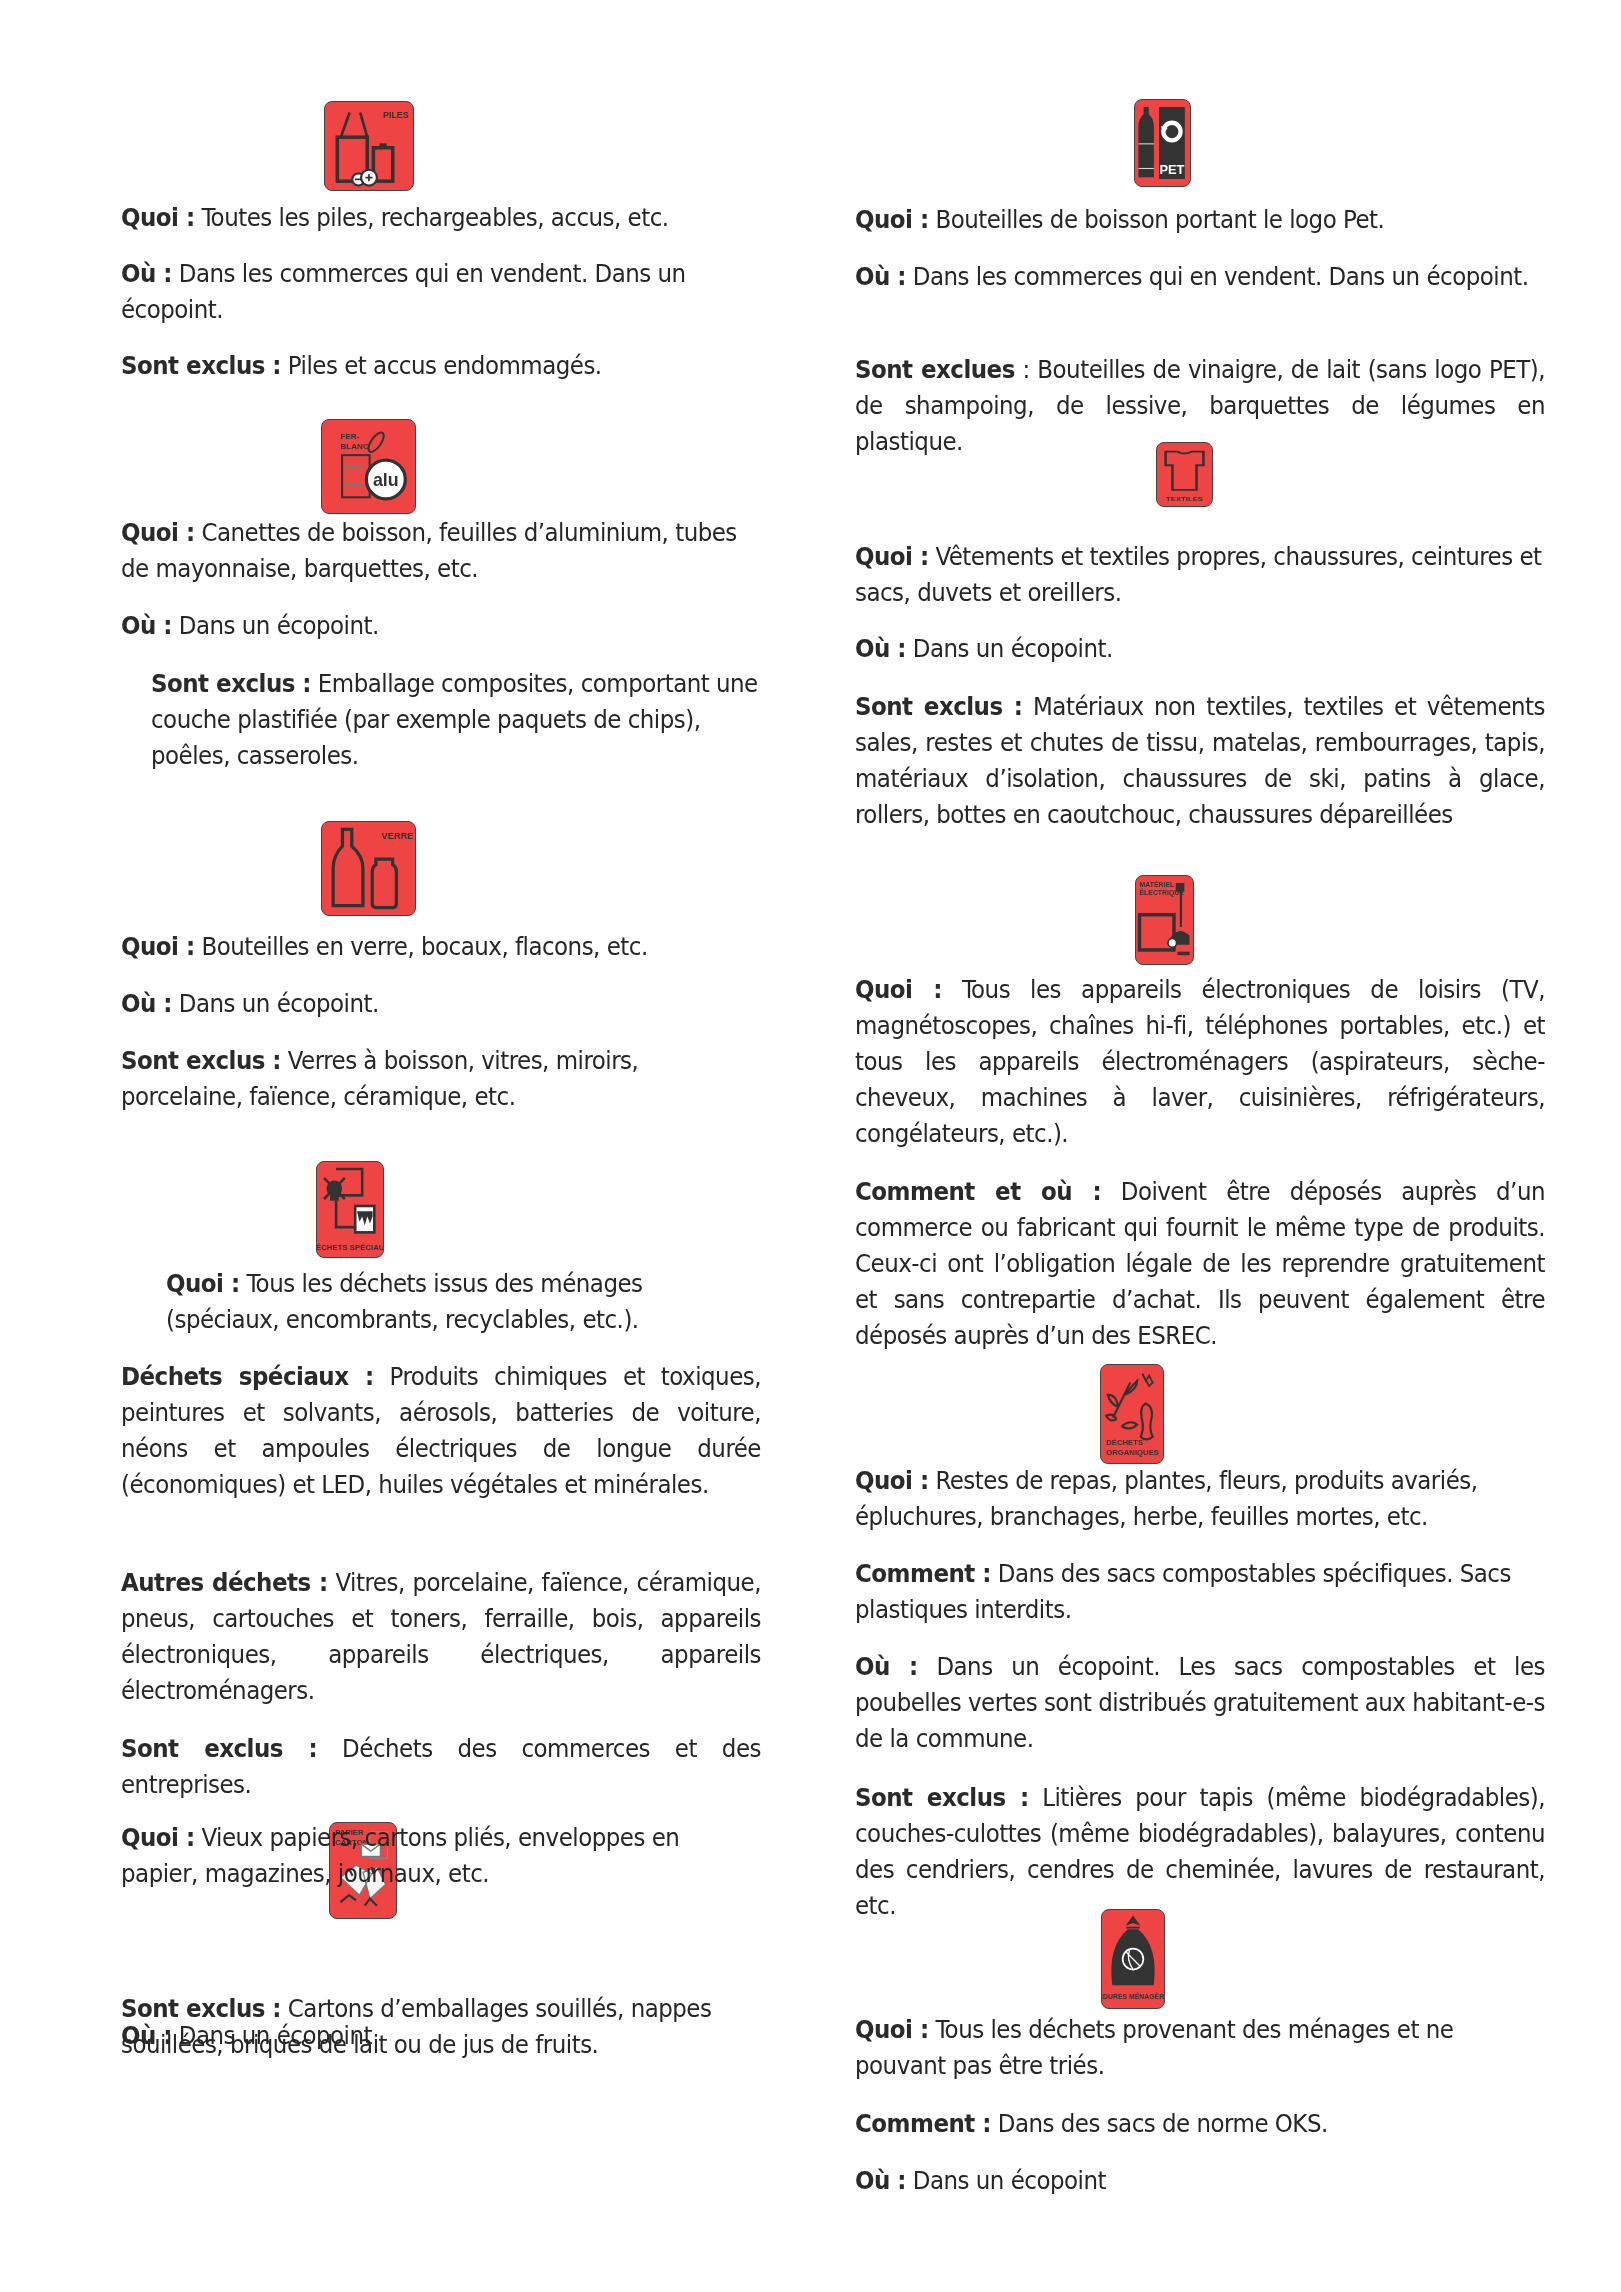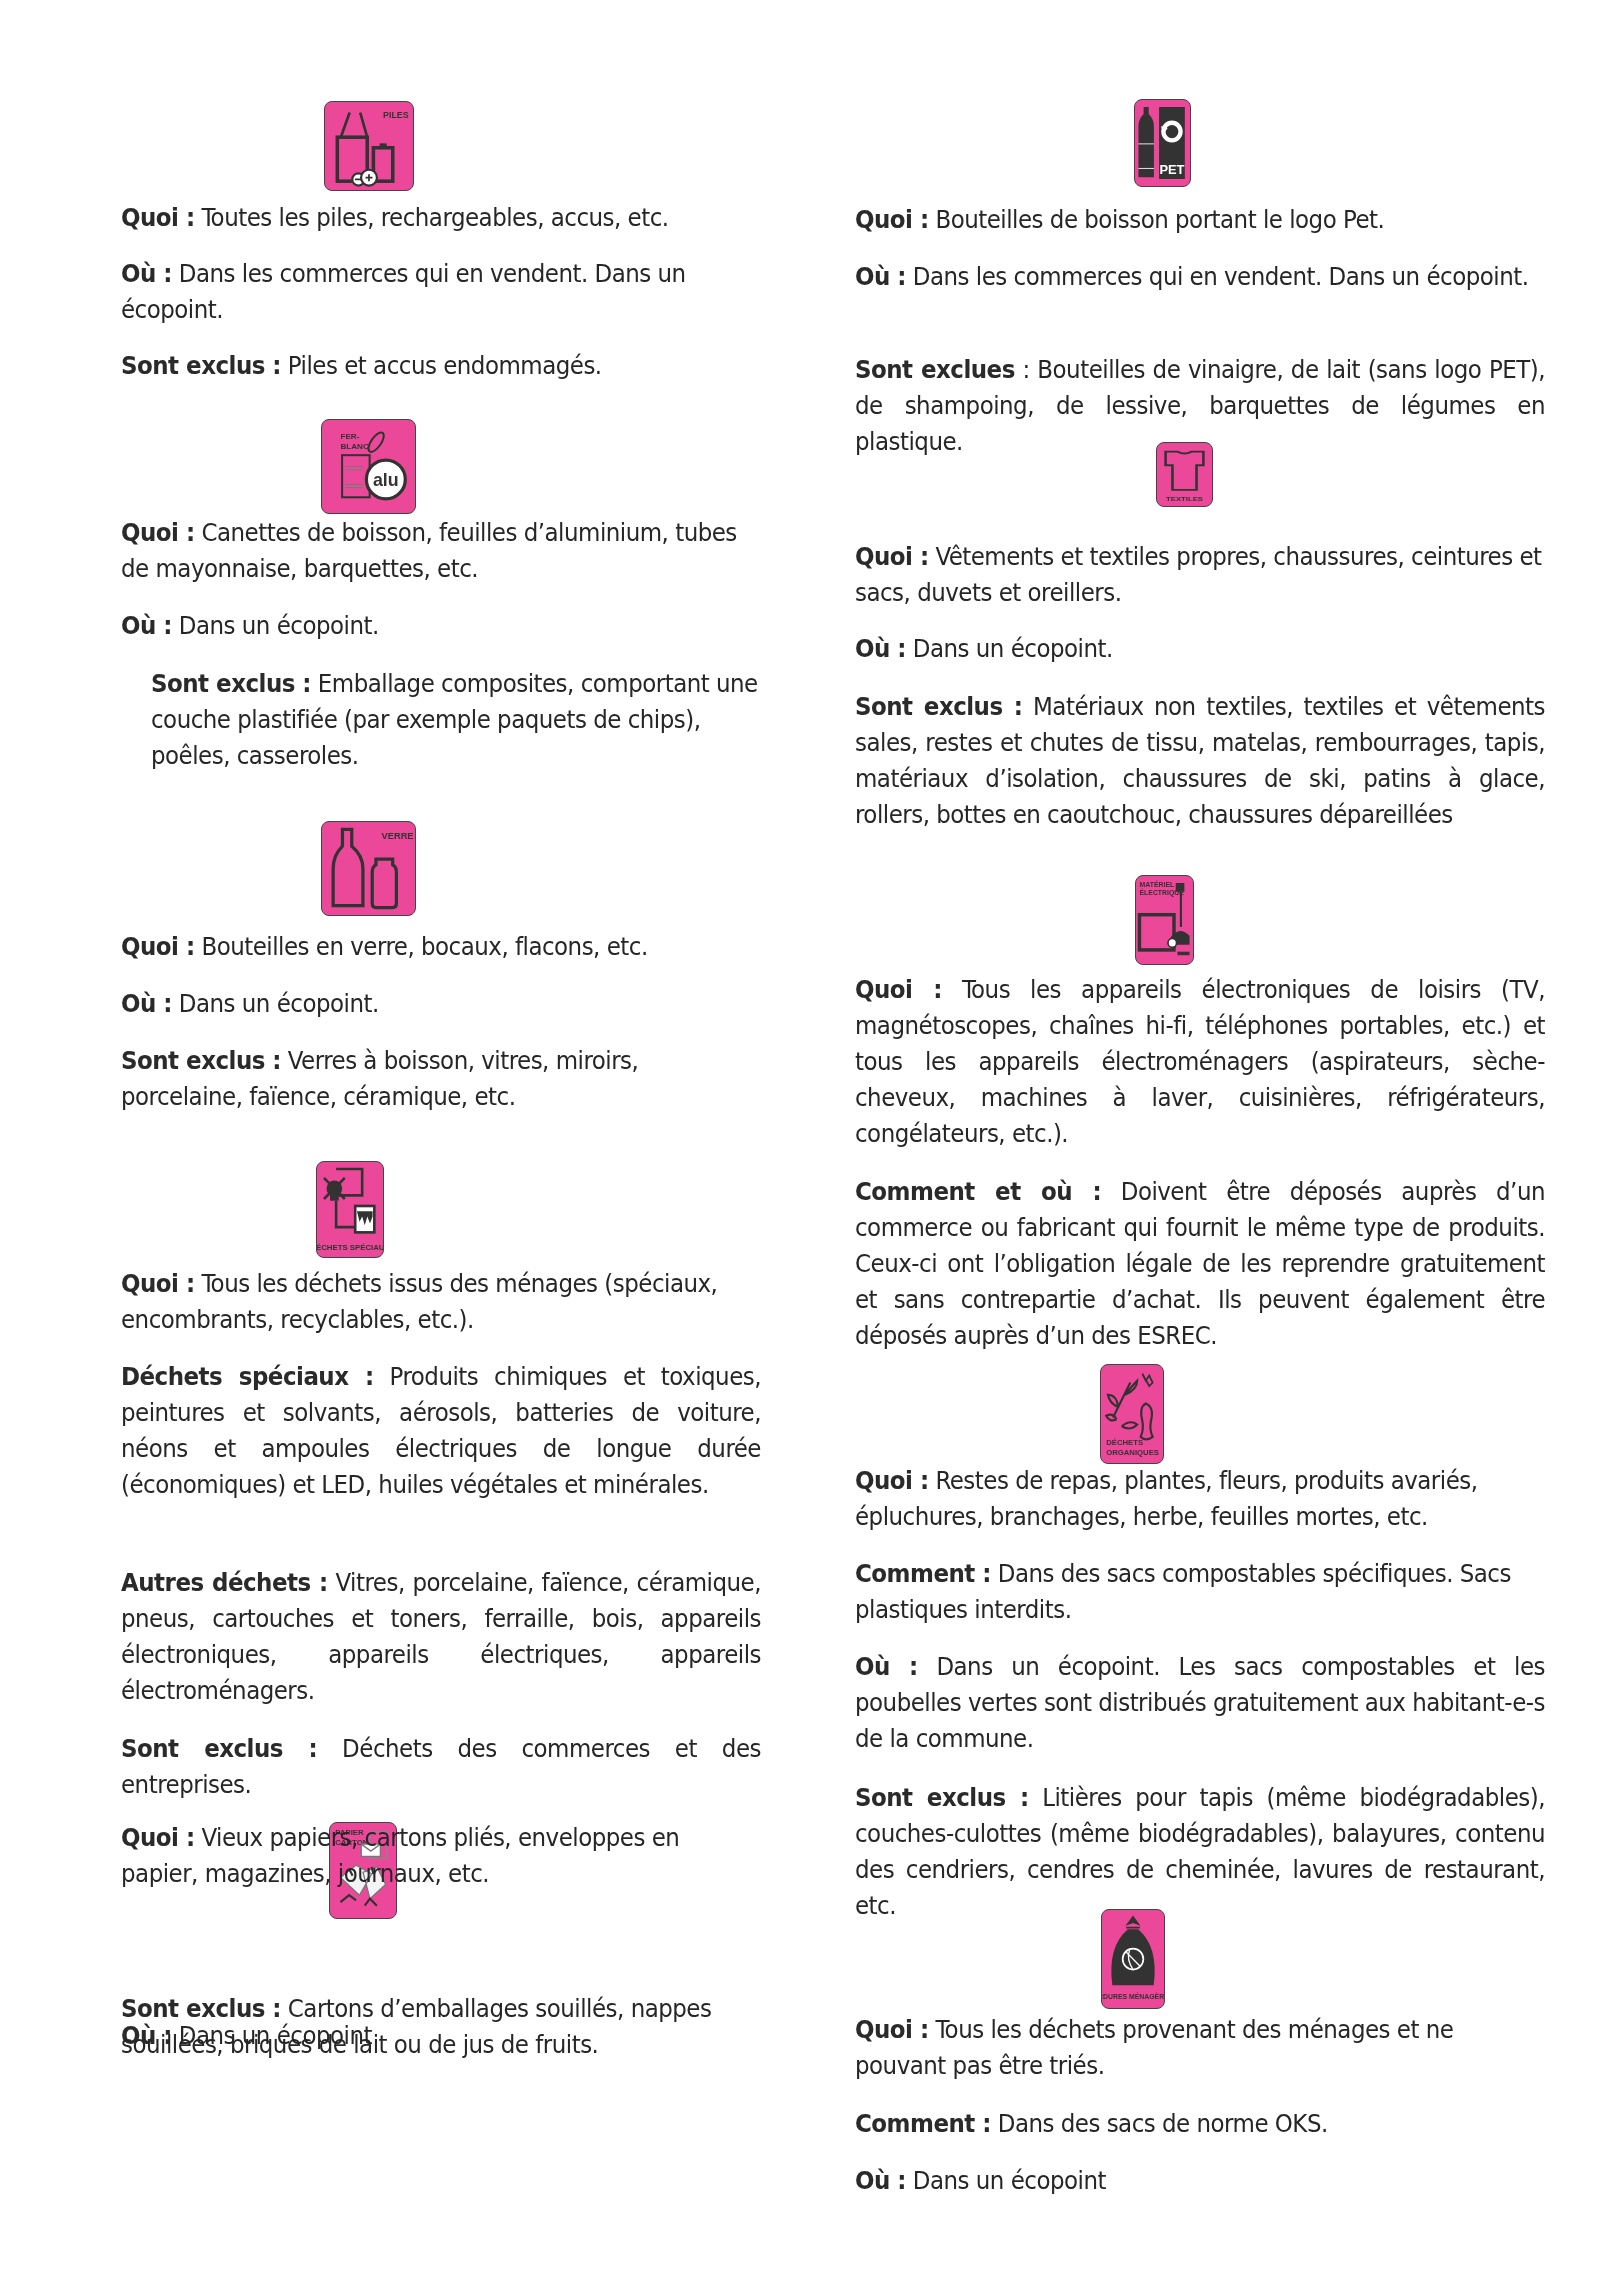--- a/index.html
+++ b/index.html
@@ -6,21 +6,21 @@
   body {
     width: 1621px; height: 2293px; position: relative; overflow: hidden;
     font-family: "DejaVu Sans Condensed", "Liberation Sans Narrow", "Liberation Sans", sans-serif;
     color: #262626;
   }
   .col { position: absolute; top: 0; }
   .col-left { left: 121px; width: 640px; }
   .col-right { left: 855px; width: 690px; }
   .icon-box {
     position: absolute; border: 1.8px solid #444; border-radius: 8px;
-    background: #ec4899; box-sizing: border-box; overflow: hidden;
+    background: #ef4444; box-sizing: border-box; overflow: hidden;
   }
   .icon-box svg { display: block; width: 100%; height: 100%; }
   .p {
     position: absolute; left: 0; right: 0; margin: 0;
     font-size: 25.5px; line-height: 36px; letter-spacing: -0.5px;
     font-stretch: condensed;
   }
   .p.just { text-align: justify; text-align-last: left; }
   .lbl { font-weight: bold; color: #2a2a2a; }
   .tiny { font-family: "Liberation Sans Narrow", "Liberation Sans", sans-serif; font-weight: bold; fill: #333; }
@@ -76,21 +76,21 @@
     <svg viewBox="0 0 76 108" preserveAspectRatio="none">
       <path d="M22 8 h30 v30 h-28 M22 44 v30 h24" fill="none" stroke="#333" stroke-width="3"></path>
       <circle cx="20" cy="30" r="9" fill="#333"></circle>
       <rect x="15" y="36" width="10" height="8" fill="#333"></rect>
       <path d="M8 18 l24 24 M32 18 l-24 24" stroke="#333" stroke-width="3"></path>
       <rect x="44" y="50" width="22" height="30" fill="#fff" stroke="#333" stroke-width="3"></rect>
       <path d="M46 56 h18 v6 l-3 8 l-3 -8 l-3 10 l-3 -10 l-3 6 z" fill="#333"></path>
       <text class="tiny" x="38" y="100" text-anchor="middle" font-size="9">DÉCHETS SPÉCIAUX</text>
     </svg>
   </div>
-  <p class="p" style="top:1265px;"><span class="lbl">Quoi :</span> <span>Tous les déchets issus des ménages (spéciaux, encombrants, recyclables, etc.).</span></p>
+  <p class="p" style="top:1265px;margin-left:45px;"><span class="lbl">Quoi :</span> <span>Tous les déchets issus des ménages (spéciaux, encombrants, recyclables, etc.).</span></p>
   <p class="p just" style="top:1358px;"><span class="lbl">Déchets spéciaux :</span> <span>Produits chimiques et toxiques, peintures et solvants, aérosols, batteries de voiture, néons et ampoules électriques de longue durée (économiques) et LED, huiles végétales et minérales.</span></p>
   <p class="p just" style="top:1564px;"><span class="lbl">Autres déchets :</span> <span>Vitres, porcelaine, faïence, céramique, pneus, cartouches et toners, ferraille, bois, appareils électroniques, appareils électriques, appareils électroménagers.</span></p>
   <p class="p just" style="top:1730px;"><span class="lbl">Sont exclus :</span> <span>Déchets des commerces et des entreprises.</span></p>
 
   <div class="icon-box" style="left:208px; top:1822px; width:68px; height:97px;">
     <svg viewBox="0 0 76 108" preserveAspectRatio="none">
       <text class="tiny" x="6" y="14" font-size="9">PAPIER</text>
       <text class="tiny" x="6" y="25" font-size="9">CARTON</text>
       <rect x="46" y="10" width="20" height="30" fill="none" stroke="#888" stroke-width="1.5"></rect>
       <rect x="36" y="24" width="22" height="14" fill="#fff" stroke="#777" stroke-width="1.5"></rect>

